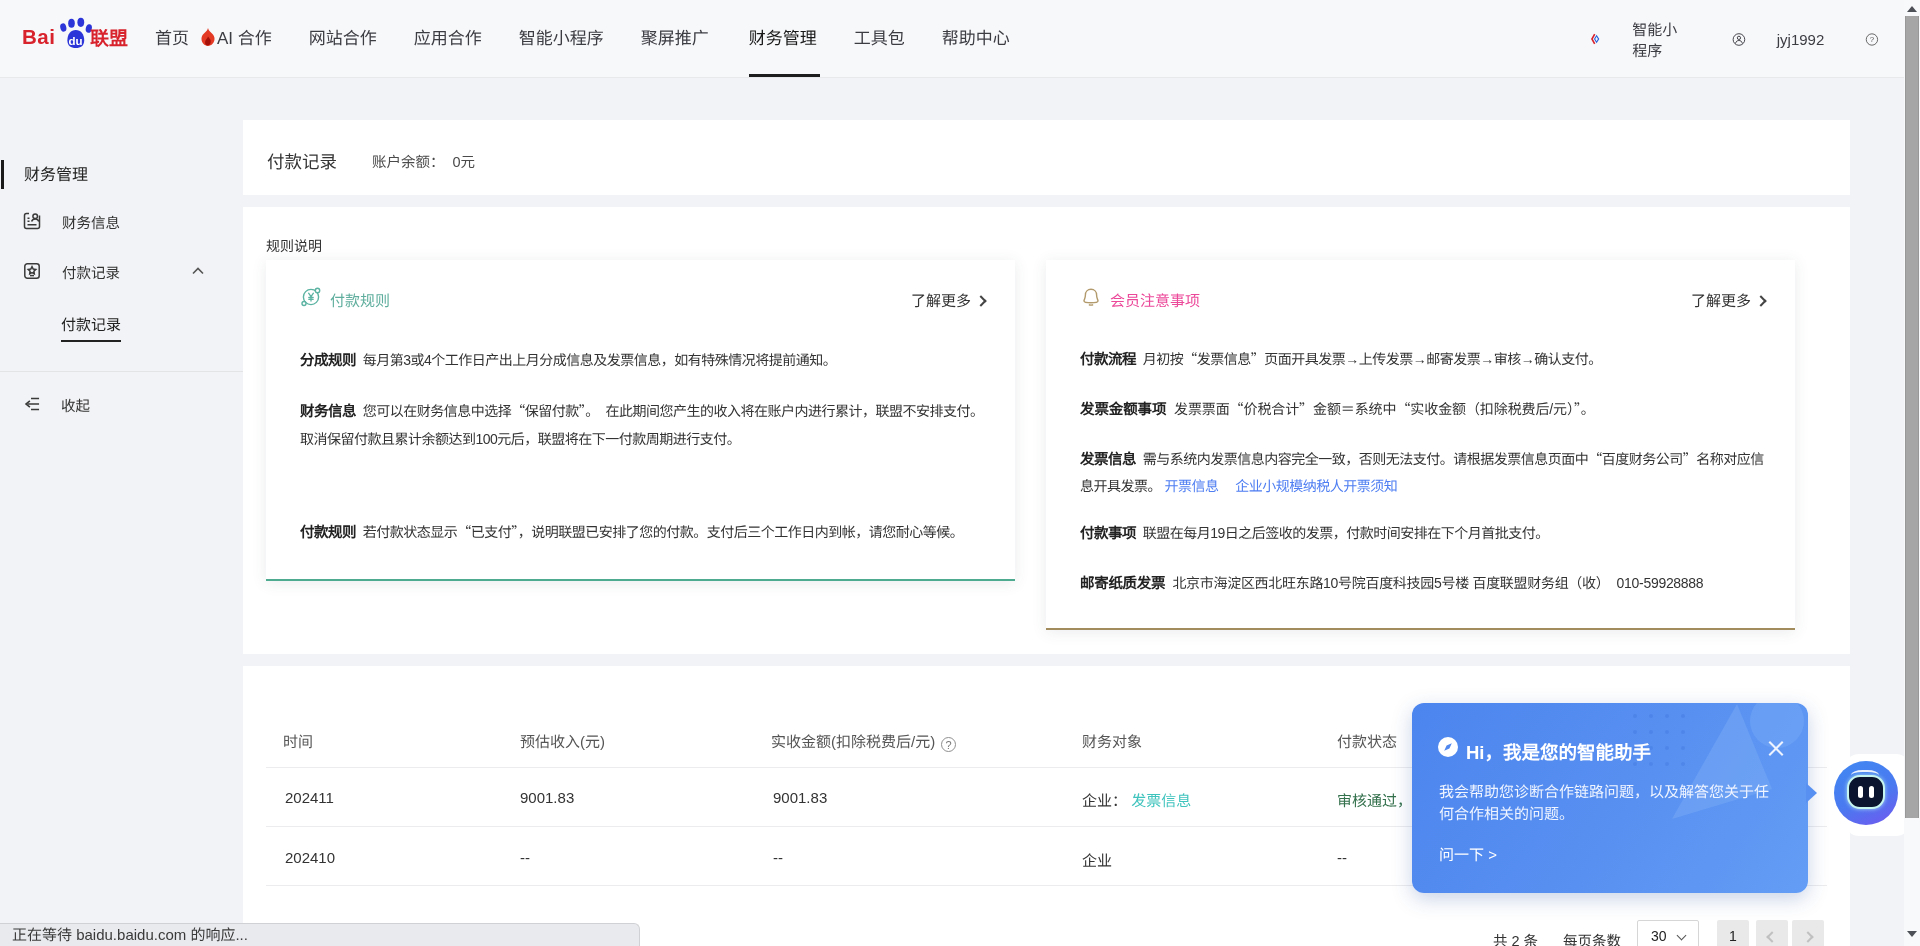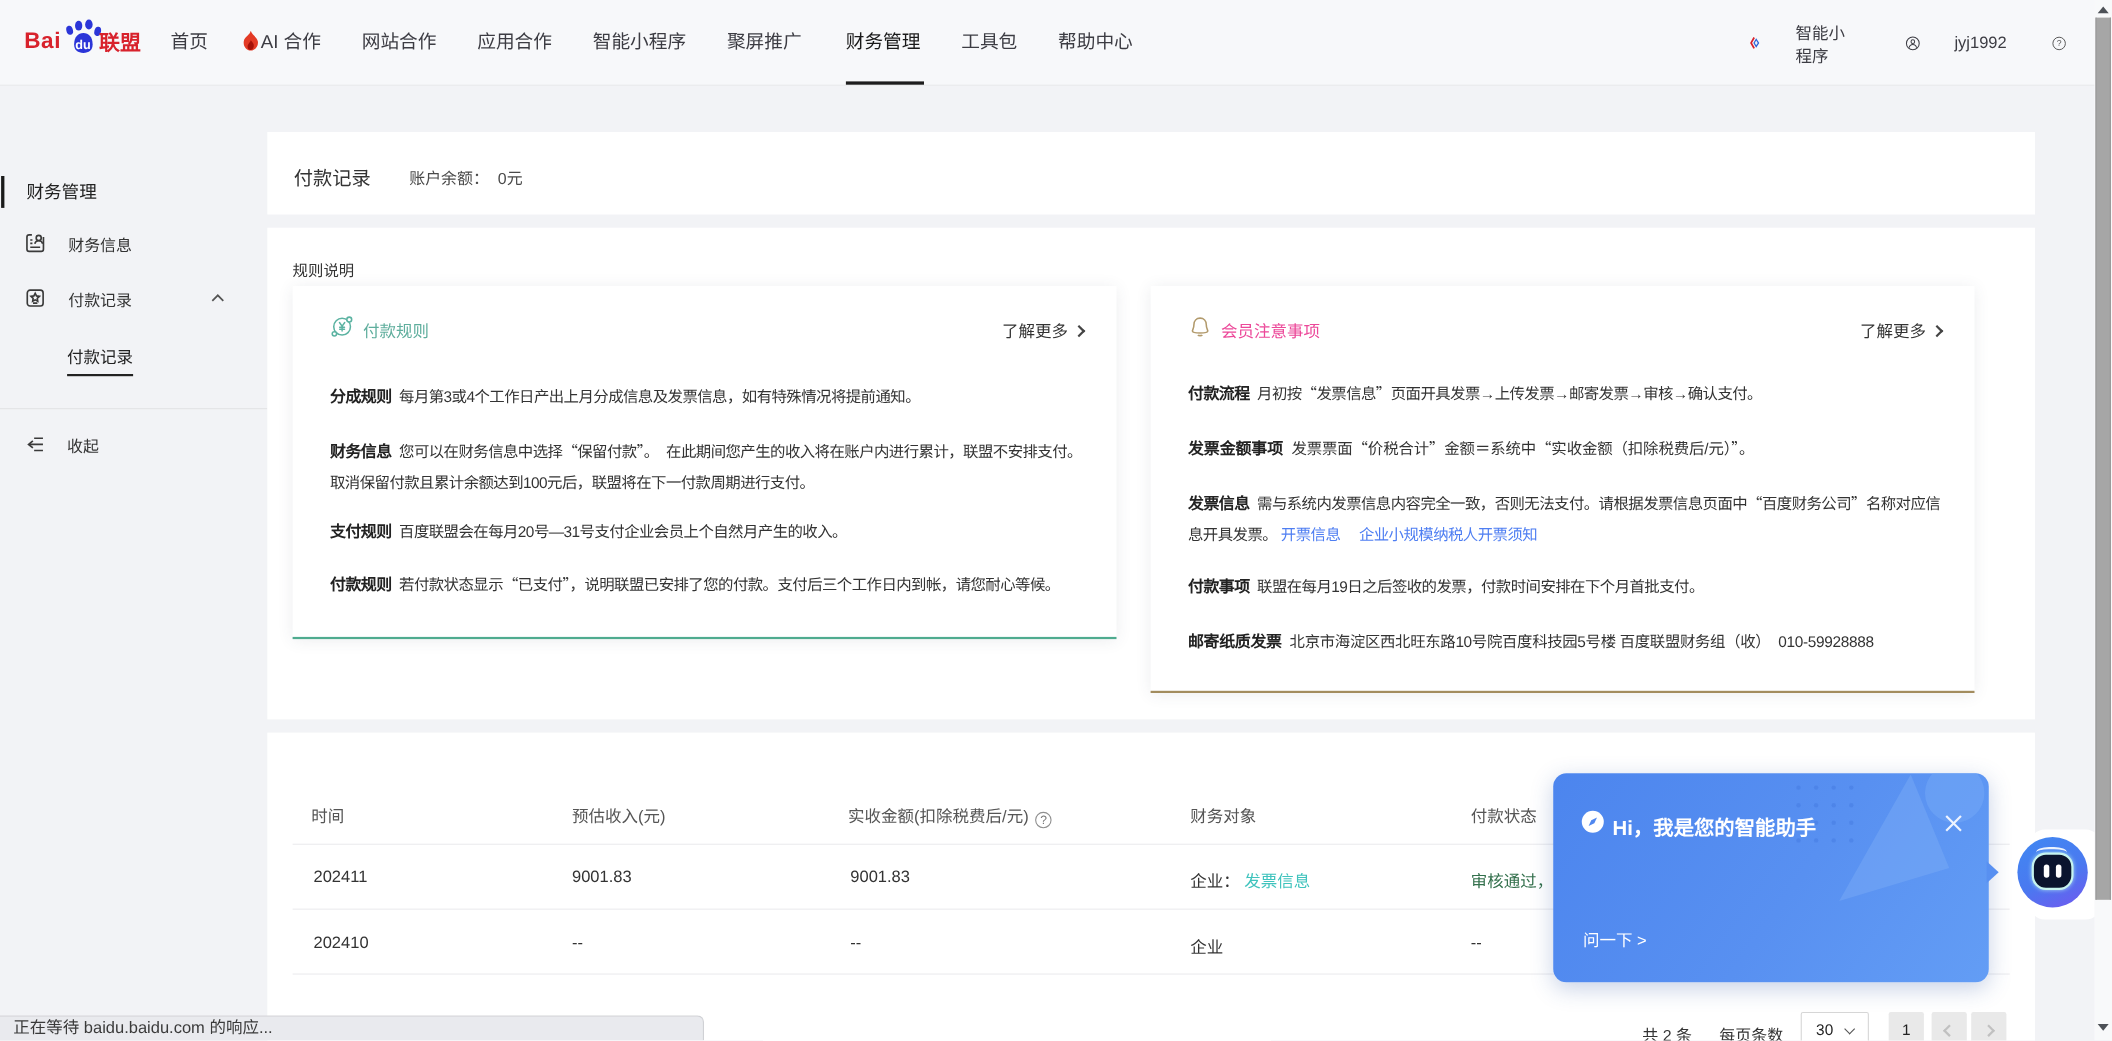--- a/index.html
+++ b/index.html
@@ -97,21 +97,21 @@
         <ellipse cx="49.5" cy="9.3" rx="3.3" ry="4.5"></ellipse>
         <ellipse cx="58.8" cy="8.3" rx="3.4" ry="4.6"></ellipse>
         <ellipse cx="66.8" cy="14.5" rx="3.0" ry="4.3" transform="rotate(13 66.8 14.5)"></ellipse>
         <path d="M45.4 26.3 C45.4 19.8 48.9 16 53.8 16 C58.7 16 62.2 19.8 62.2 26.3 C62.2 31.9 58.8 34.1 53.8 34.1 C48.8 34.1 45.4 31.9 45.4 26.3 Z"></path>
       </g>
       <text x="46.4" y="30.5" font-size="11.5" font-weight="bold" fill="#fff" font-family="Liberation Sans">du</text>
       <text x="68" y="31" font-size="19" font-weight="bold" fill="#d8222c">联盟</text>
     </svg>
   </div>
   <div class="nav-items">
-    <div class="nav-item" style="margin-right:32px">首页</div>
+    <div class="nav-item" style="margin-right:12px">首页</div>
     <div class="nav-item"><svg width="14" height="19" viewBox="0 0 14 19" style="vertical-align:-3px;margin-right:2px">
           <path d="M7 0 C8 4.2 12.6 5.3 13.4 9.5 C14.2 13.7 11 18 7 18 C3 18 -0.2 13.7 0.6 9.5 C1.4 5.3 6 4.2 7 0Z" fill="#e33a25"></path>
           <path d="M7 8.5 C8.6 10.6 10.2 11.6 9.7 14.2 C9.2 16.3 8.1 17.4 6.5 17.4 C4.9 17.4 3.8 15.8 4.1 13.7 C4.4 11.6 6.5 10.6 7 8.5Z" fill="#a51108"></path>
         </svg>AI 合作</div>
     <div class="nav-item">网站合作</div>
     <div class="nav-item">应用合作</div>
     <div class="nav-item">智能小程序</div>
     <div class="nav-item" style="margin-right:40px">聚屏推广</div>
     <div class="nav-item active">财务管理</div>
     <div class="nav-item">工具包</div>
@@ -192,21 +192,20 @@
         <circle cx="11" cy="11" r="7.6"></circle>
         <path d="M8.6 7.2 L11 10.6 L13.4 7.2 M11 10.6 L11 15 M8.8 11.5 L13.2 11.5 M8.8 13.3 L13.2 13.3" stroke-width="1.3" stroke-linecap="round"></path>
         <circle cx="17.5" cy="4.5" r="2.2" fill="#fff"></circle>
         <circle cx="4" cy="17.5" r="2" fill="#fff"></circle>
       </svg>
       <span class="ic-title" style="color:#5fae9d">付款规则</span>
       <span class="ic-more">了解更多<span class="arr"></span></span>
     </div>
     <div class="para" style="top:86px"><b>分成规则</b>&nbsp;&nbsp;每月第3或4个工作日产出上月分成信息及发票信息，如有特殊情况将提前通知。</div>
     <div class="para" style="top:136px"><b>财务信息</b>&nbsp;&nbsp;您可以在财务信息中选择<span class="cq">“</span>保留付款<span class="cq">”</span>。&nbsp;&nbsp;在此期间您产生的收入将在账户内进行累计，联盟不安排支付。<br>取消保留付款且累计余额达到100元后，联盟将在下一付款周期进行支付。</div>
-    <div class="para" style="top:209px"><b>支付规则</b>&nbsp;&nbsp;百度联盟会在每月20号—31号支付企业会员上个自然月产生的收入。</div>
     <div class="para" style="top:257px"><b>付款规则</b>&nbsp;&nbsp;若付款状态显示<span class="cq">“</span>已支付<span class="cq">”</span>，说明联盟已安排了您的付款。支付后三个工作日内到帐，请您耐心等候。</div>
   </div>
 
   <div class="inner-card inner-right">
     <div class="ic-titlerow">
       <svg width="22" height="22" viewBox="0 0 22 22" fill="none" stroke="#b29a6c" stroke-width="1.4">
         <path d="M11 3.2 C14.4 3.2 16.6 5.8 16.6 9 C16.6 12.6 18 13.6 18 15 C18 16.2 16.8 16.8 11 16.8 C5.2 16.8 4 16.2 4 15 C4 13.6 5.4 12.6 5.4 9 C5.4 5.8 7.6 3.2 11 3.2 Z"></path>
         <path d="M9 18.5 C9.6 19.3 12.4 19.3 13 18.5"></path>
       </svg>
       <span class="ic-title" style="color:#ec4899">会员注意事项</span>
@@ -272,20 +271,21 @@
   <svg width="190" height="140" viewBox="0 0 190 140" style="position:absolute;right:-14px;top:-14px">
     <path d="M40 130 L105 15 L140 100 Z" fill="#7dadf7" opacity="0.45"></path>
     <circle cx="145" cy="32" r="27" fill="#73a7f6" opacity="0.55"></circle>
   </svg>
   <svg width="22" height="22" viewBox="0 0 22 22" style="position:absolute;left:25px;top:33px">
     <circle cx="11" cy="11" r="10" fill="#fff"></circle>
     <path d="M14.8 7.2 L9.6 9.6 L7.2 14.8 L12.4 12.4 Z" fill="#4f87ef"></path>
   </svg>
   <div class="pp-title">Hi，我是您的智能助手</div>
   <div class="pp-x"></div>
+  <div class="pp-body">我会帮助您诊断合作链路问题，以及解答您关于任<br>何合作相关的问题。</div>
   <div class="pp-ask">问一下 &gt;</div>
 </div>
 <div class="popup-tail"></div>
 
 <div class="robot-bg"></div>
 <div class="robot">
   <div class="robot-hl"></div>
   <div class="robot-face">
     <span class="robot-eye" style="left:9px"></span>
     <span class="robot-eye" style="left:20px"></span>

